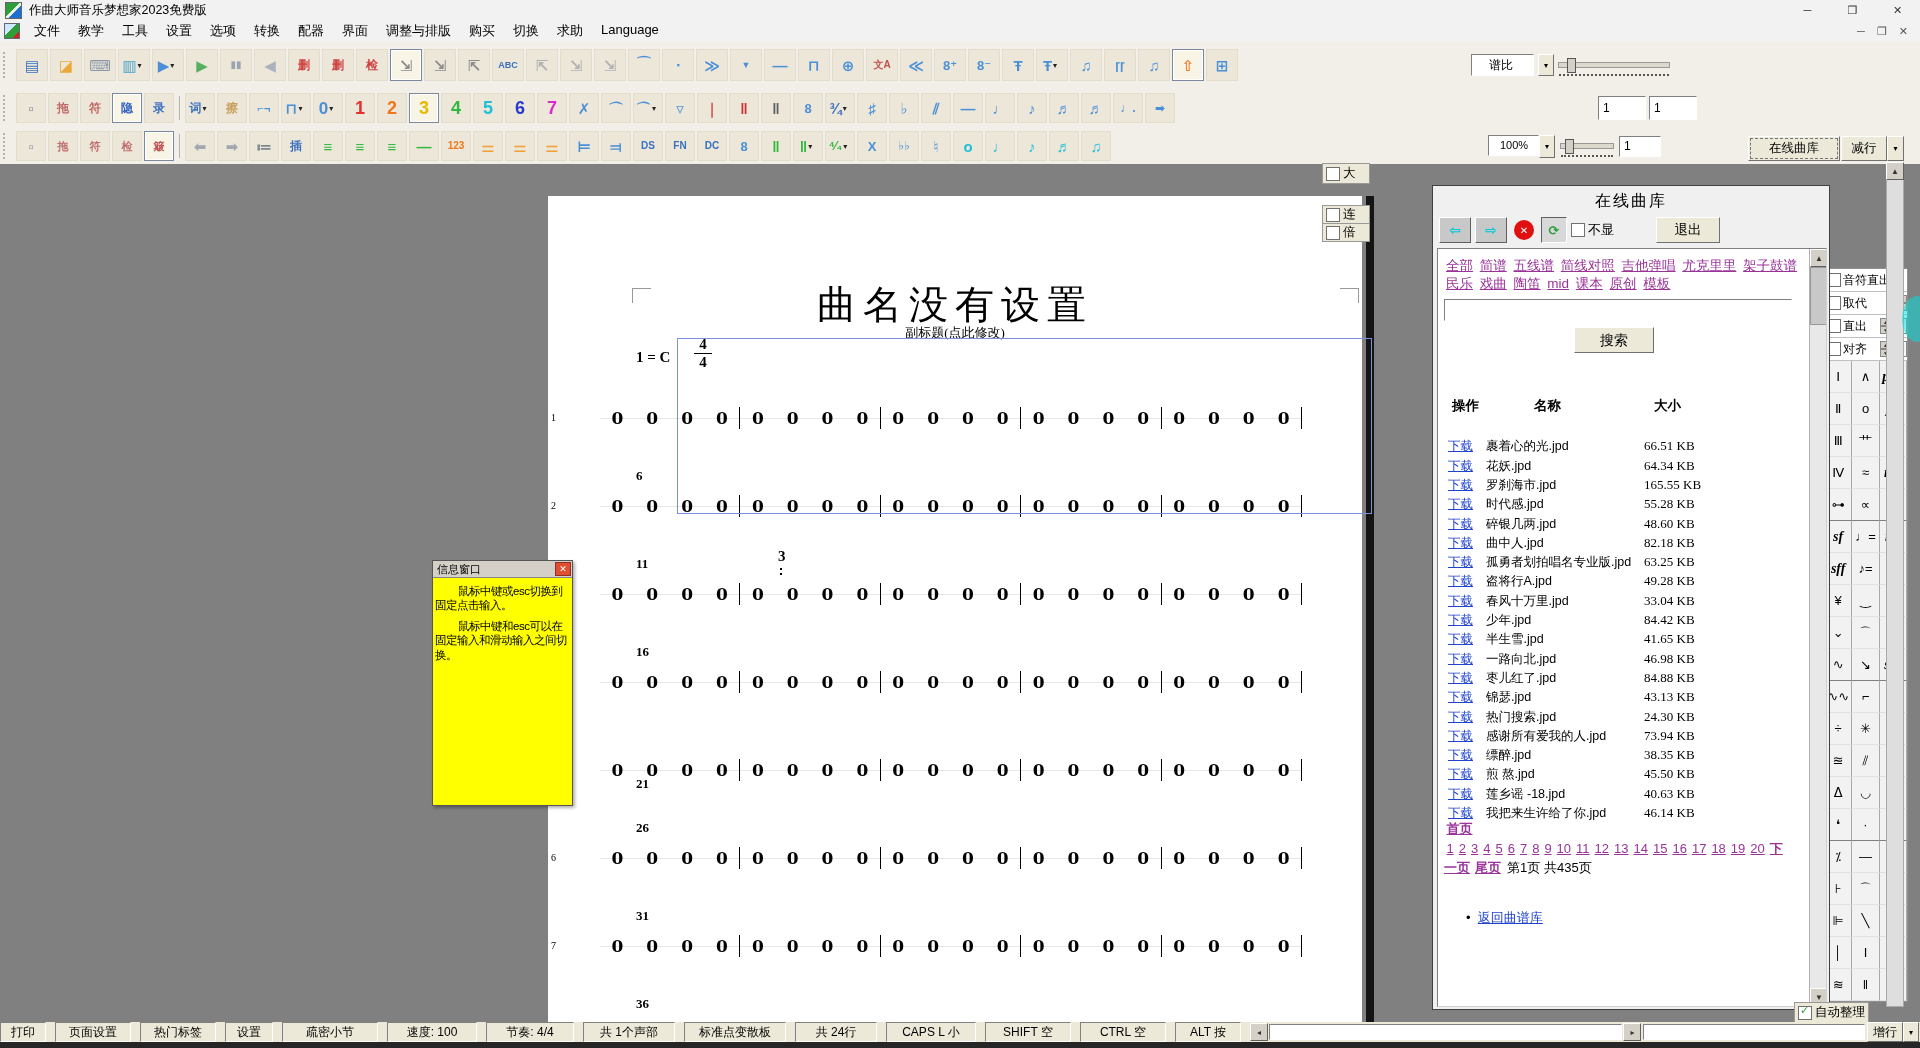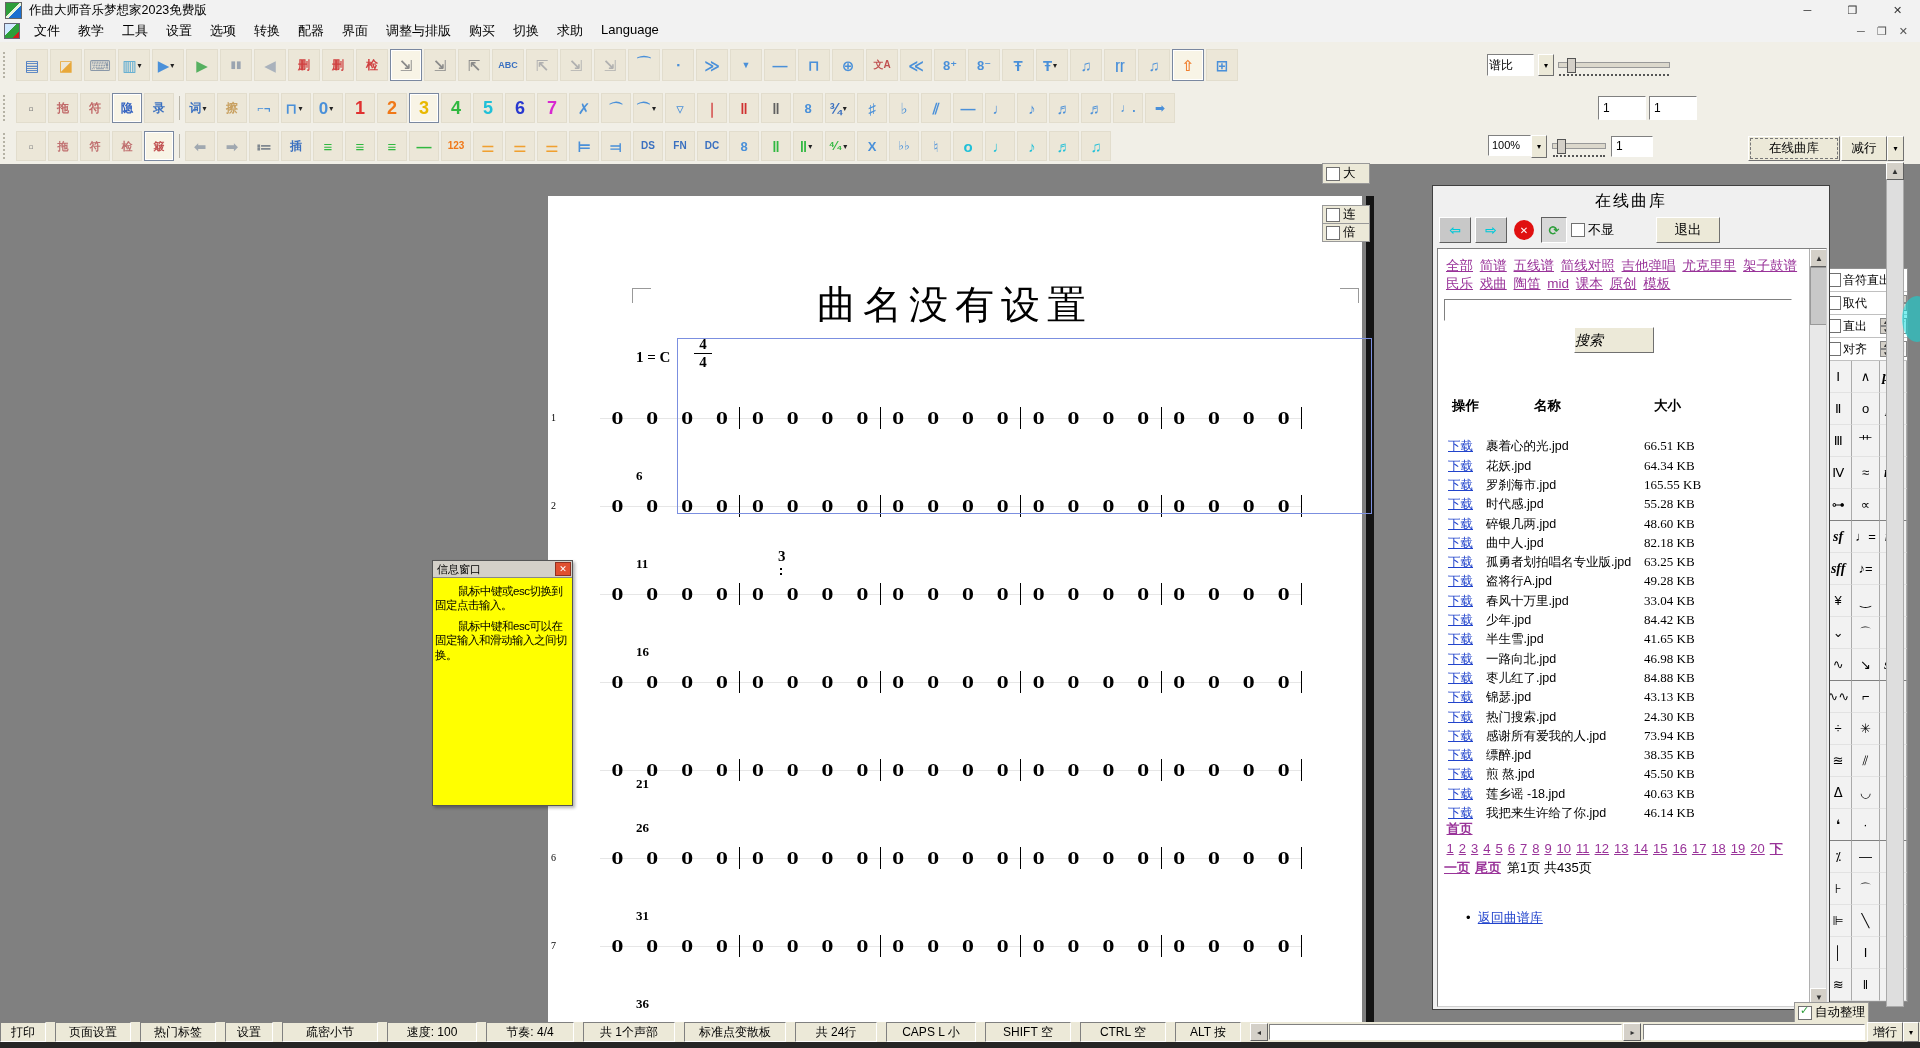--- a/index.html
+++ b/index.html
@@ -57,21 +57,21 @@
   .navbtn{width:30px;height:24px;display:flex;align-items:center;justify-content:center;font-size:14px;color:#00c8d8;background:#c8c8c8;border:1px solid;border-color:#fff #606060 #606060 #fff;font-weight:bold;}
   #lib-stop{width:26px;height:24px;display:flex;align-items:center;justify-content:center;}
   #lib-stop .ball{width:20px;height:20px;border-radius:50%;background:#e01010;color:#fff;font-size:10px;font-weight:bold;display:flex;align-items:center;justify-content:center;}
   #lib-refresh{width:24px;height:24px;border:1px solid;border-color:#606060 #fff #fff #606060;background:#d8d8d8;display:flex;align-items:center;justify-content:center;color:#2d9e3a;font-weight:bold;font-size:13px;}
   .cb{width:12px;height:12px;background:#fff;border:1px solid #707070;display:inline-block;vertical-align:-2px;}
   #lib-content{position:absolute;left:4px;top:62px;width:388px;height:757px;background:#fff;border:1px solid;border-color:#808080 #d0d0d0 #d0d0d0 #808080;overflow:hidden;}
   .plink{color:#993399;text-decoration:underline;}
   .blink{color:#2244cc;text-decoration:underline;}
   #cats{position:absolute;left:8px;top:8px;width:352px;font-size:13.5px;line-height:1.35;word-spacing:3px;}
   #lib-search{position:absolute;left:6px;top:50px;width:346px;height:20px;}
-  #search-btn{position:absolute;left:136px;top:78px;width:78px;height:24px;font-size:14px;line-height:24px;font-style:italic;}
+  #search-btn{position:absolute;left:136px;top:78px;width:78px;height:24px;font-size:14px;text-align:center;line-height:24px;}
   #hotrow{position:absolute;left:24px;top:112px;width:340px;font-size:13px;line-height:1.4;}
   .bold{font-weight:bold;}
   #ftable-head{position:absolute;left:10px;top:148px;width:340px;font-weight:bold;font-size:13.5px;}
   .frow{position:absolute;left:10px;width:352px;display:grid;grid-template-columns:38px 158px auto;font-size:12.5px;white-space:nowrap;}
   .fsize{font-family:"Liberation Serif",serif;font-size:13px;}
   #pager{position:absolute;left:6px;top:570px;width:350px;font-size:13px;line-height:1.5;color:#993399;}
   #pager a,.pg{color:#993399;text-decoration:underline;margin:0 2.5px;}
   #backrow{position:absolute;left:28px;top:660px;font-size:13px;}
   #lib-scroll{position:absolute;right:0;top:0;width:16px;height:100%;background:#e8e8e8;border-left:1px solid #b0b0b0;}
   .sarrow{width:16px;height:16px;background:#d4d0c8;border:1px solid;border-color:#fff #606060 #606060 #fff;font-size:8px;display:flex;align-items:center;justify-content:center;color:#333;}
@@ -242,21 +242,21 @@
           <span class="glyph" style="color: rgb(74, 144, 217);">♫</span>
         </div>
         <div class="tbtn sel">
           <span class="glyph" style="color: rgb(240, 128, 48);">⇧</span>
         </div>
         <div class="tbtn">
           <span class="glyph" style="color: rgb(74, 144, 217);">⊞</span>
         </div>
       </div>
     <div style="display:flex;align-items:center;margin-left:auto;margin-right:250px;gap:4px">
-      <div class="sunken" style="width:44px;height:20px;font-size:12px;display:flex;align-items:center;padding-left:1px">谱比</div>
+      <div class="sunken" style="width:44px;height:20px;font-size:12px;display:flex;align-items:center;padding-left:17px">谱比</div>
       <div class="btn3" style="width:14px;height:20px;font-size:8px;display:flex;align-items:center;justify-content:center">▾</div>
       <div class="slider" style="width:110px">
         <div class="sthumb" style="left:8px"></div>
         <div class="ticks" style="left:0;top:8px;width:110px"></div>
       </div>
     </div>
   </div>
 
   <div class="abs toolbar" id="tb2">
     <div class="grip"></div>
@@ -486,21 +486,21 @@
         </div>
         <div class="tbtn">
           <span class="glyph" style="color: rgb(32, 192, 216);">♬</span>
         </div>
         <div class="tbtn">
           <span class="glyph" style="color: rgb(32, 192, 216);">♫</span>
         </div>
       </div>
     <div style="position:absolute;left:1488px;display:flex;align-items:center;gap:5px">
       <div style="display:flex">
-        <div class="sunken" style="width:38px;height:19px;font-size:11px;display:flex;align-items:center;padding-left:3px">100%</div>
+        <div class="sunken" style="width:38px;height:19px;font-size:11px;display:flex;align-items:center;padding-left:11px">100%</div>
         <div class="btn3" style="width:14px;height:21px;font-size:8px;display:flex;align-items:center;justify-content:center">▾</div>
       </div>
       <div class="slider" style="width:52px">
         <div class="sthumb" style="left:4px"></div>
         <div class="ticks" style="left:0;top:8px;width:52px"></div>
       </div>
       <div class="sunken" style="width:36px;height:19px;font-size:12px;display:flex;align-items:center;padding-left:4px">1</div>
     </div>
   </div>
 
@@ -509,20 +509,21 @@
     <div class="abs btn3" style="left:97px;top:4px;width:13px;height:21px;font-size:8px;display:flex;align-items:center;justify-content:center">▾</div>
     <div class="abs btn3" style="left:114px;top:4px;width:50px;height:21px;font-size:12px;display:flex;align-items:center;justify-content:center">说明书</div>
   </div>
 
   <div class="abs" id="workspace"></div>
 
   <div class="abs" id="page">
     <div class="abs corner" style="left:84px;top:92px;border-left:1px solid #999"></div>
     <div class="abs corner" style="left:792px;top:92px;border-right:1px solid #999"></div>
     <div class="abs" style="left:0;top:82px;width:814px;text-align:center;font-family:'Liberation Serif','DejaVu Serif',serif;font-size:39px;letter-spacing:7px">曲名没有设置</div>
+    <div class="abs" style="left:0;top:128px;width:814px;text-align:center;font-size:13px;font-family:'Liberation Serif',serif">副标题(点此修改)</div>
     <div class="abs" style="left:88px;top:153px;font-family:'Liberation Serif',serif;font-weight:bold;font-size:15px">1 = C</div>
     <div class="abs" style="left:146px;top:140px;width:18px;text-align:center;font-family:'Liberation Serif',serif;font-weight:bold;font-size:15px">
       <div class="fracline">4</div>
       <div>4</div>
     </div>
     <div class="abs" style="left:230px;top:352px;font-weight:bold;font-size:15px;font-family:'Liberation Serif',serif">3</div>
     <div class="abs" style="left:232px;top:372px;width:2px;height:7px;border-left:2px dotted #000"></div>
   </div>
 
   <div class="abs" id="score-rows" style="left:0;top:0;width:1920px;height:1048px;pointer-events:none;z-index:2">

